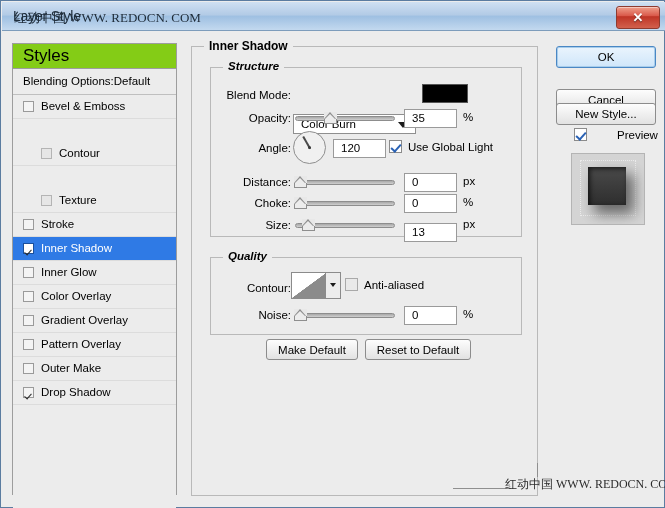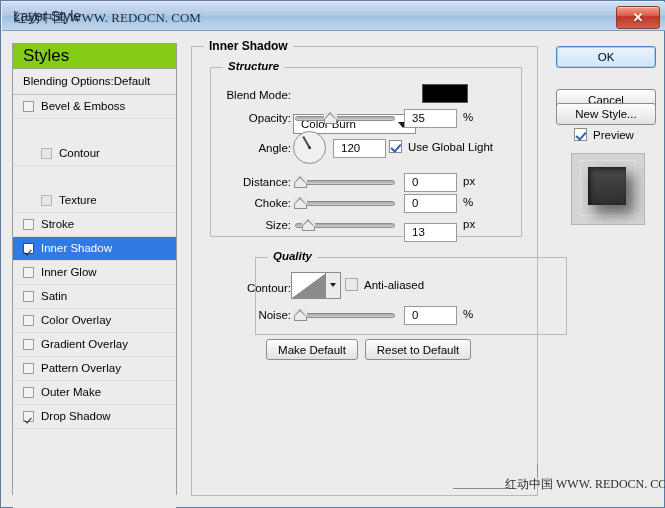--- a/index.html
+++ b/index.html
@@ -86,21 +86,21 @@
   .group{
     position:absolute;border:1px solid #b9b9b9;box-sizing:border-box;
   }
   .group-title{
     position:absolute;top:-8px;left:12px;background:#ececec;
     padding:0 5px;font-weight:bold;font-size:12px;
   }
   .group-title.sub{font-size:11.5px;font-style:italic;}
   .outer-group{left:190px;top:45px;width:347px;height:450px;}
   .structure-group{left:209px;top:66px;width:312px;height:170px;}
-  .quality-group{left:209px;top:256px;width:312px;height:78px;margin-left:45px;}
+  .quality-group{left:209px;top:256px;width:312px;height:78px;}
   .lbl{
     position:absolute;text-align:right;font-size:11.5px;white-space:nowrap;
   }
   .unit{position:absolute;font-size:11.5px;}
   
   .numfield{
     position:absolute;height:19px;background:#fff;border:1px solid #9a9a9a;
     box-sizing:border-box;font-size:11.5px;line-height:17px;
     padding-left:7px;color:#000;
   }
@@ -262,24 +262,20 @@
       <span class="cb"></span>
       <span>Stroke</span>
     </div>
     <div class="style-row sel">
       <span class="cb on"></span>
       <span>Inner Shadow</span>
     </div>
     <div class="style-row">
       <span class="cb"></span>
       <span>Inner Glow</span>
-    </div>
-    <div class="style-row">
-      <span class="cb"></span>
-      <span>Satin</span>
     </div>
     <div class="style-row">
       <span class="cb"></span>
       <span>Color Overlay</span>
     </div>
     <div class="style-row">
       <span class="cb"></span>
       <span>Gradient Overlay</span>
     </div>
     <div class="style-row">
@@ -387,21 +383,21 @@
   </div>
   <div class="numfield" style="left:403px;top:305px;width:53px;">0</div>
   <div class="unit" style="left:462px;top:307px;">%</div>
 
   <div class="btn" style="left:265px;top:338px;width:92px;height:21px;">Make Default</div>
   <div class="btn default" style="left:555px;top:45px;width:100px;height:22px;">OK</div>
 
   <div class="btn" style="left:364px;top:338px;width:106px;height:21px;">Reset to Default</div>
   <div class="btn" style="left:555px;top:72px;width:100px;height:22px;margin-top:16px;">Cancel</div>
   <div class="btn" style="left:555px;top:102px;width:100px;height:22px;">New Style...</div>
-  <div class="chk-wrap" style="left:573px;top:127px;">
+  <div class="chk-wrap" style="left:573px;top:127px;gap:24px;">
     <span class="chk on"></span>
     <span>Preview</span>
   </div>
 
   <div class="preview-box">
     <div class="preview-marks"></div>
     <div class="preview-shadow"></div>
     <div class="preview-square"></div>
   </div>
 

